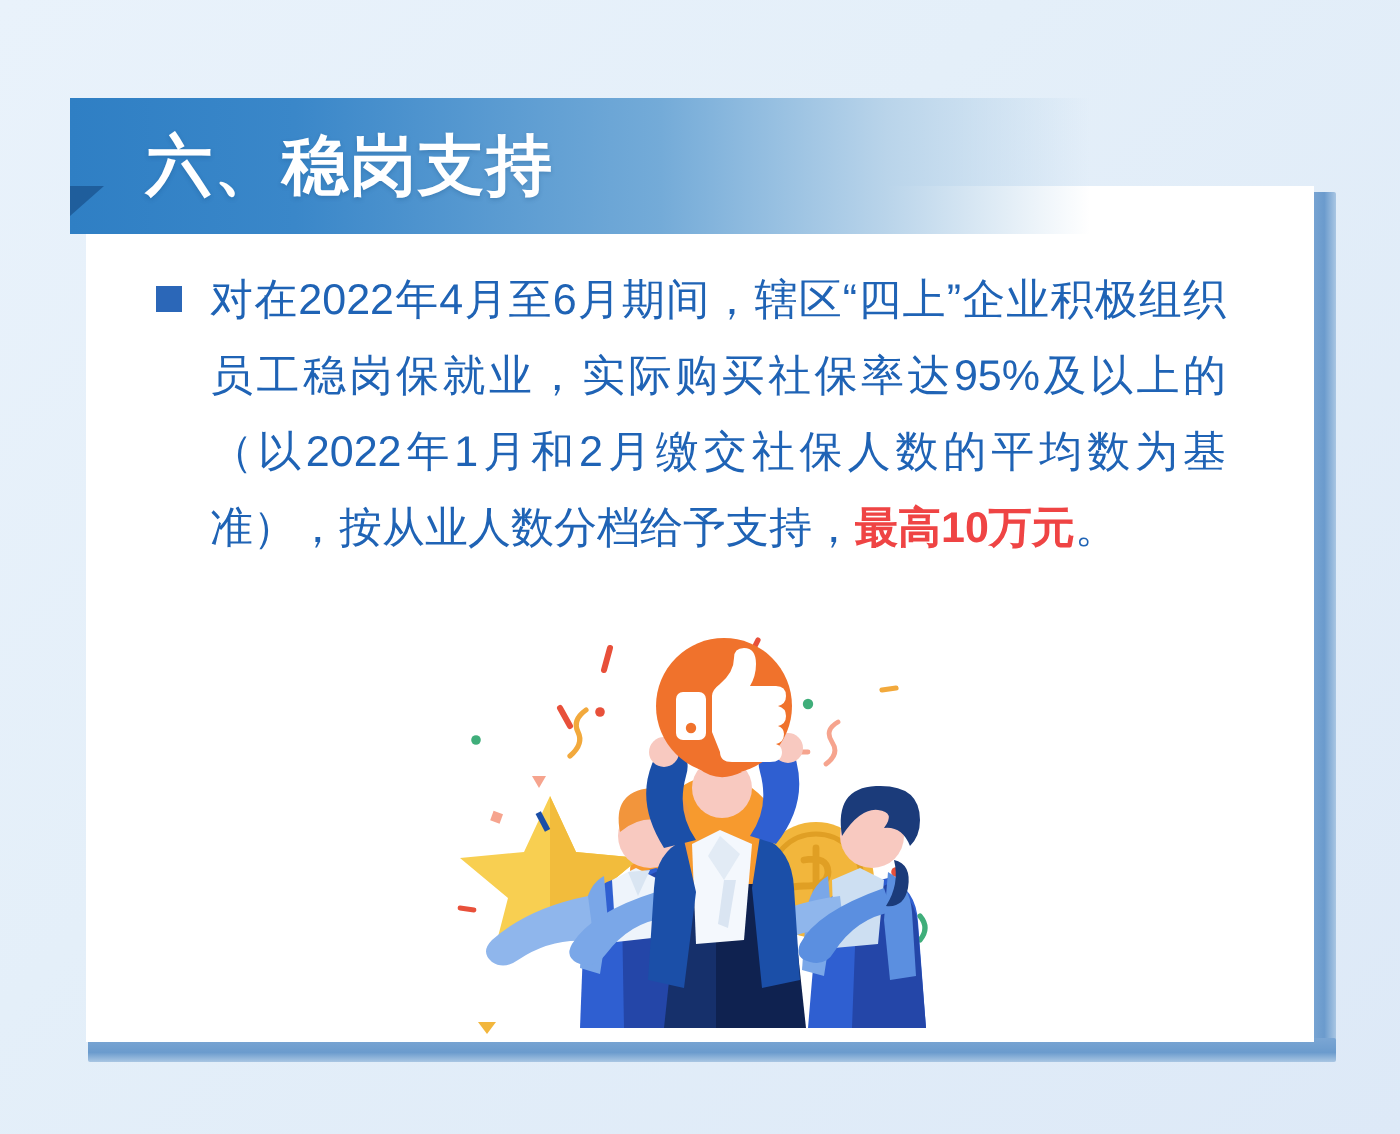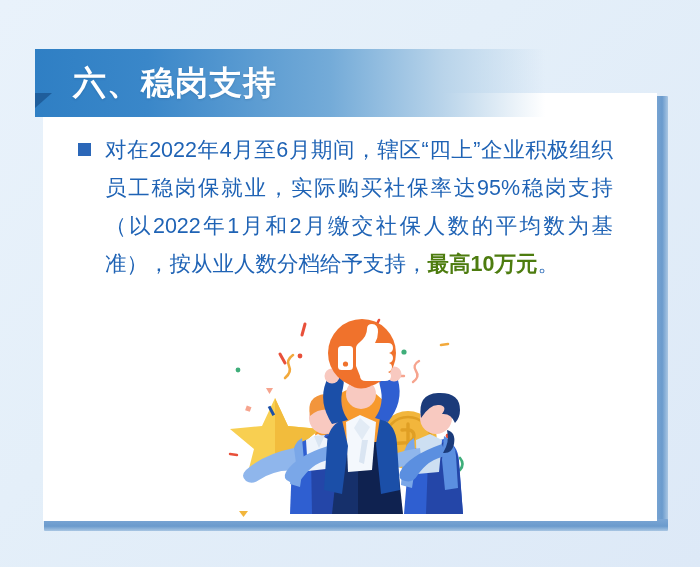--- a/index.html
+++ b/index.html
@@ -54,21 +54,21 @@
   .para{
     position:relative;padding-left:27px;
     color:#1f63b5;font-size:21.5px;line-height:38px;
     text-align:justify;text-justify:inter-ideograph;
     font-family:"Liberation Sans","DejaVu Sans",sans-serif;
   }
   .bullet{
     position:absolute;left:0;top:12px;width:13px;height:13px;
     background:#2b67b8;
   }
-  .hl{color:#4d7c0f;font-weight:bold;}
+  .hl{color:#ef4444;font-weight:bold;}
 
   
   .illus{position:absolute;left:228px;top:318px;width:256px;height:204px;}
   .illus svg{display:block;}
 </style>
 </head>
 <body>
 
 <div class="stage">
 
@@ -77,21 +77,21 @@
 
   <div class="card"></div>
 
   <div class="banner">
     <div class="banner-title">六、稳岗支持</div>
   </div>
   <div class="banner-fold"></div>
 
   <div class="content">
     <div class="para">
-      <span class="bullet"></span><span>对在2022年4月至6月期间，辖区“四上”企业积极组织员工稳岗保就业，实际购买社保率达95%稳岗支持（以2022年1月和2月缴交社保人数的平均数为基准），按从业人数分档给予支持，</span><span class="hl">最高10万元</span><span>。</span>
+      <span class="bullet"></span><span>对在2022年4月至6月期间，辖区“四上”企业积极组织员工稳岗保就业，实际购买社保率达95%及以上的（以2022年1月和2月缴交社保人数的平均数为基准），按从业人数分档给予支持，</span><span class="hl">最高10万元</span><span>。</span>
     </div>
   </div>
 
   <div class="illus">
     <svg width="256" height="204" viewBox="0 0 256 204" xmlns="http://www.w3.org/2000/svg">
 
       <g stroke-linecap="round" fill="none">
         <path d="M74 17 l3 -11" stroke="#e8503a" stroke-width="3"></path>
         <path d="M52 36 l5 9" stroke="#e8503a" stroke-width="3"></path>
         <circle cx="72" cy="38" r="2.4" fill="#e8503a" stroke="none"></circle>

